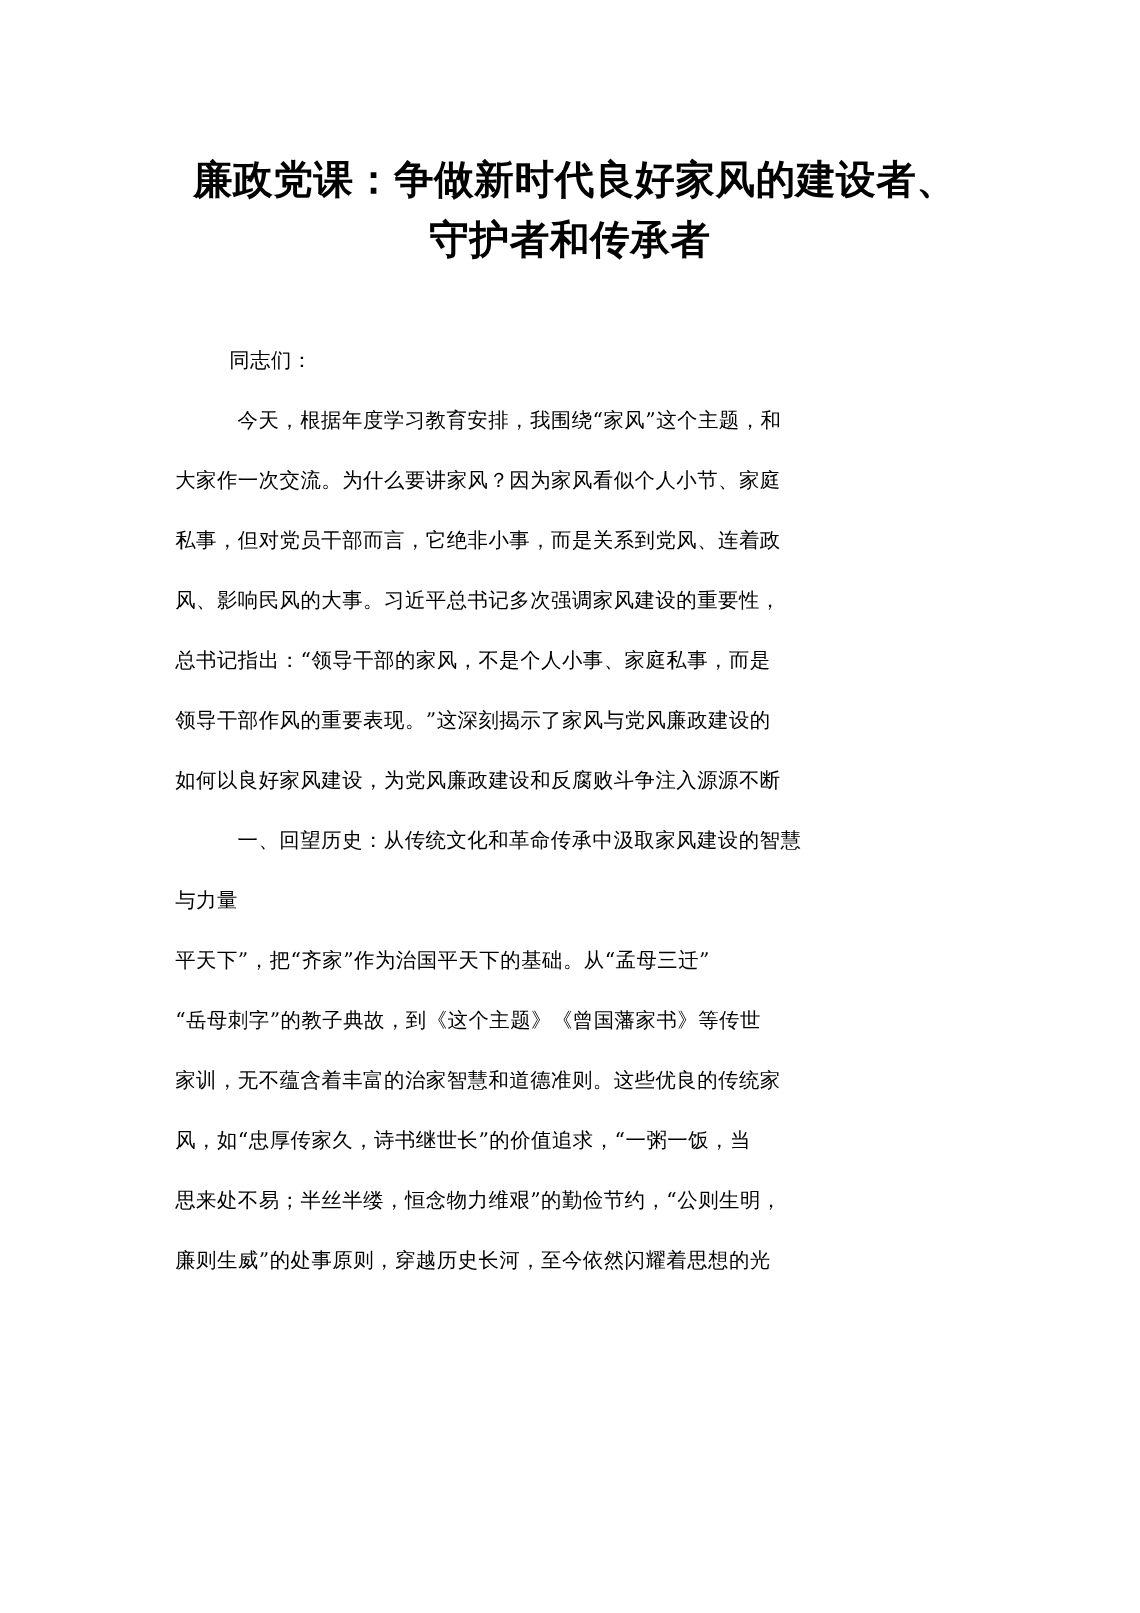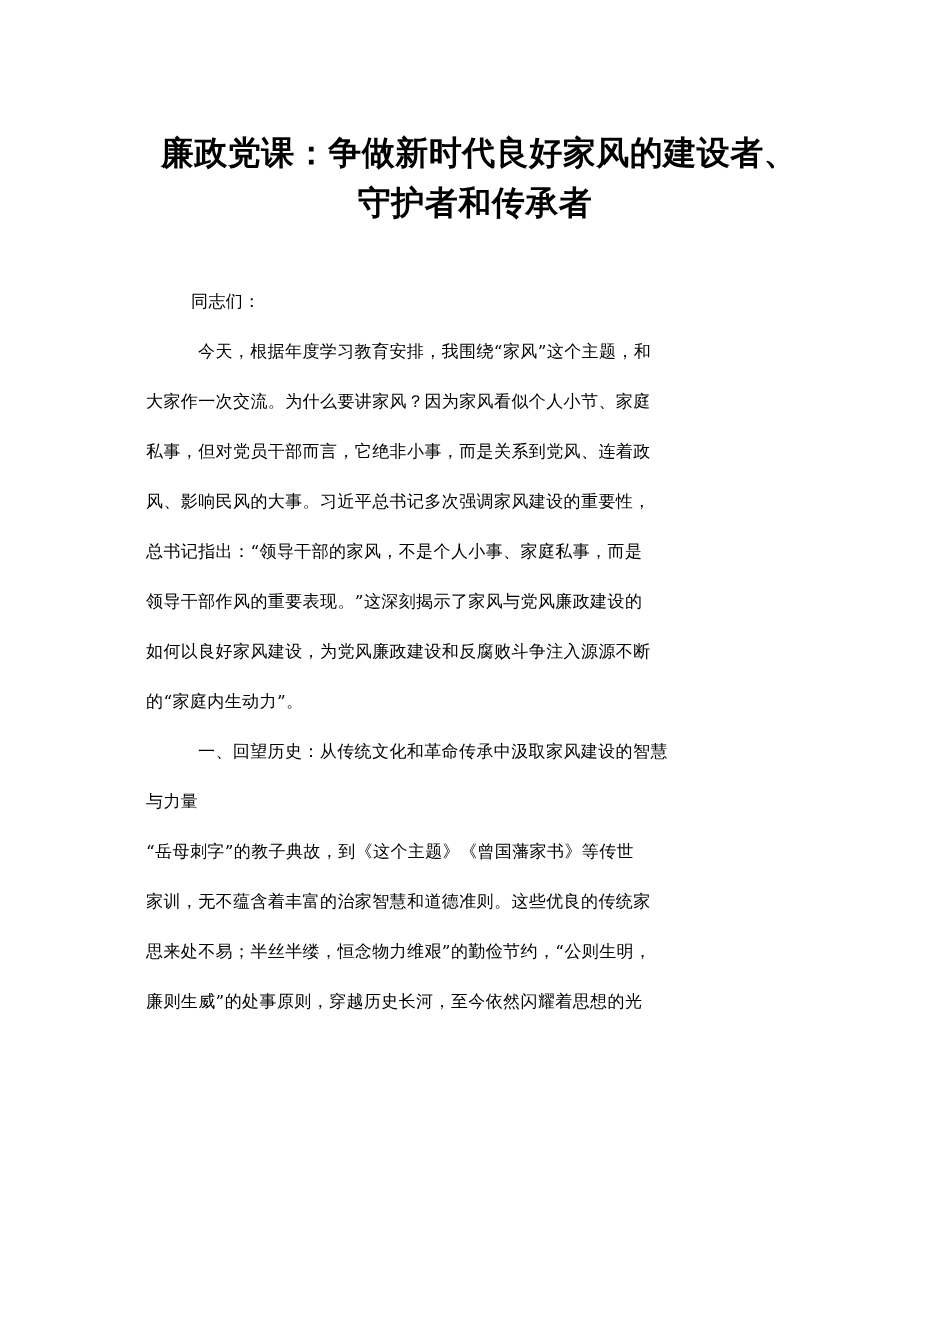--- a/index.html
+++ b/index.html
@@ -22,21 +22,21 @@
       width: 950px;
       height: 1344px;
       background: #ffffff;
     }
     .title-block {
       position: absolute;
       left: 0;
       top: 128px;
       width: 950px;
       text-align: center;
-      font-family: Liberation Serif, serif;
+      font-family: Liberation Mono, monospace;
       font-weight: bold;
       font-size: 33px;
       line-height: 50px;
       letter-spacing: 0.5px;
     }
     .title-line {
       display: block;
       white-space: nowrap;
     }
     .title-line.l1 { padding-left: 8px; }
@@ -72,29 +72,30 @@
     <span class="line indent">同志们：</span>
 
     <div>
       <span class="line indent-sm">今天，根据年度学习教育安排，我围绕“家风”这个主题，和</span>
       <span class="line">大家作一次交流。为什么要讲家风？因为家风看似个人小节、家庭</span>
       <span class="line">私事，但对党员干部而言，它绝非小事，而是关系到党风、连着政</span>
       <span class="line">风、影响民风的大事。习近平总书记多次强调家风建设的重要性，</span>
       <span class="line">总书记指出：“领导干部的家风，不是个人小事、家庭私事，而是</span>
       <span class="line">领导干部作风的重要表现。”这深刻揭示了家风与党风廉政建设的</span>
       <span class="line">如何以良好家风建设，为党风廉政建设和反腐败斗争注入源源不断</span>
-      <span class="line">的“家庭内生动力”。</span>
     </div>
 
     <div>
       <span class="line indent-sm">一、回望历史：从传统文化和革命传承中汲取家风建设的智慧</span>
       <span class="line">与力量</span>
     </div>
 
     <div>
+      <span class="line">平天下”，把“齐家”作为治国平天下的基础。从“孟母三迁”</span>
       <span class="line">“岳母刺字”的教子典故，到《这个主题》《曾国藩家书》等传世</span>
       <span class="line">家训，无不蕴含着丰富的治家智慧和道德准则。这些优良的传统家</span>
+      <span class="line">风，如“忠厚传家久，诗书继世长”的价值追求，“一粥一饭，当</span>
       <span class="line">思来处不易；半丝半缕，恒念物力维艰”的勤俭节约，“公则生明，</span>
       <span class="line">廉则生威”的处事原则，穿越历史长河，至今依然闪耀着思想的光</span>
     </div>
 
   </div>
 </div>
 
 </body></html>

